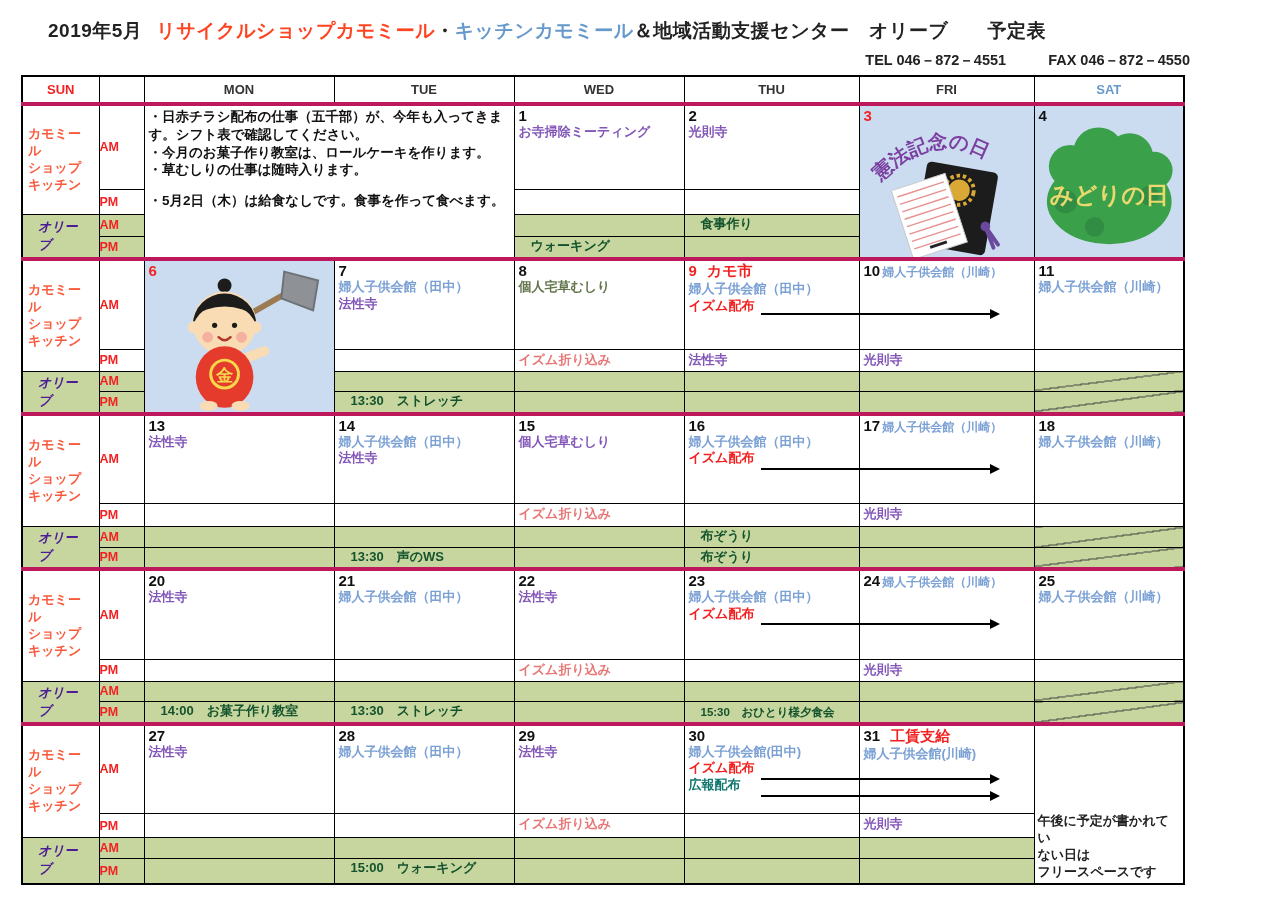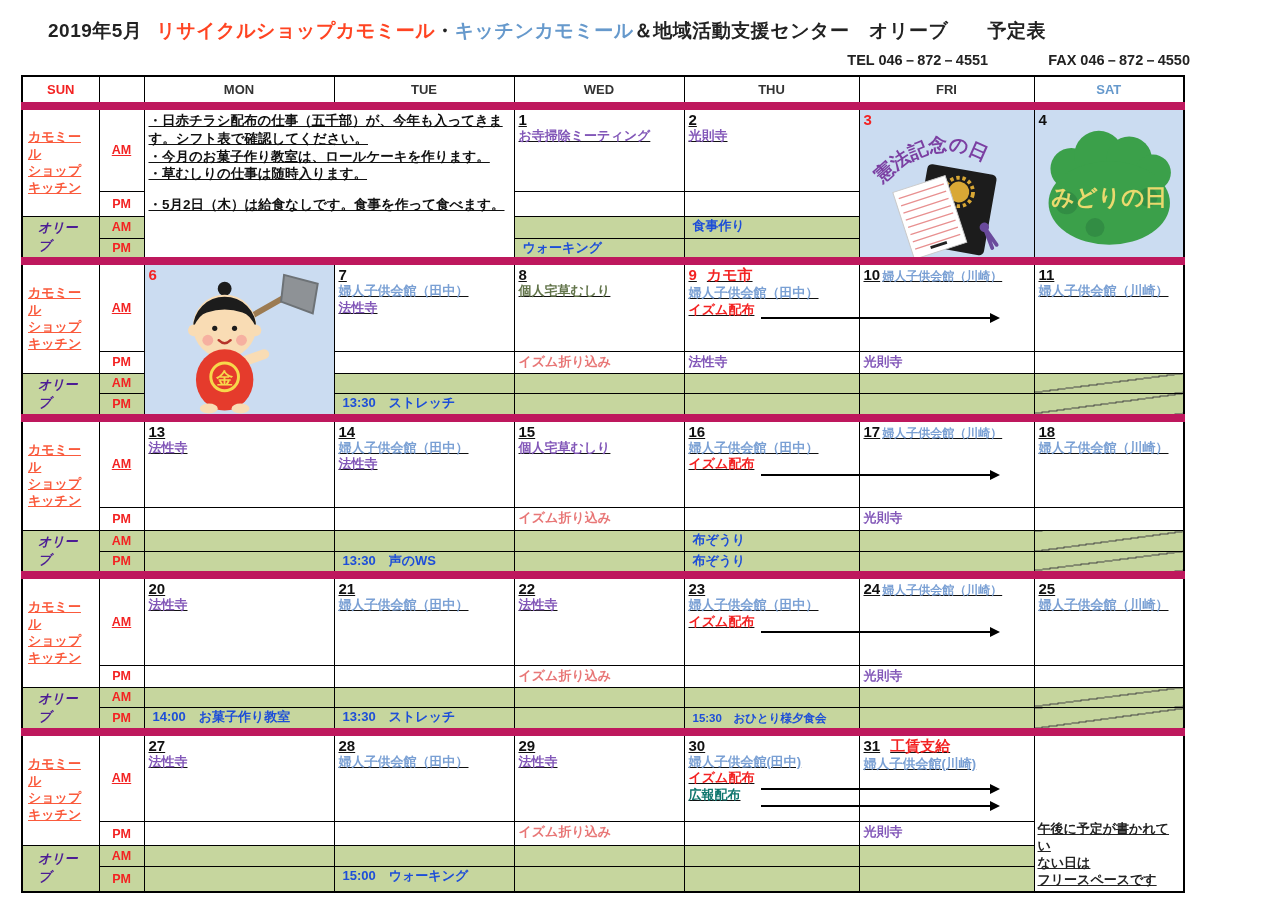--- a/index.html
+++ b/index.html
@@ -5,47 +5,47 @@
   html,body{margin:0;padding:0;}
   body{width:1280px;height:905px;background:#fff;position:relative;
        font-family:"Liberation Sans","DejaVu Sans",sans-serif;font-weight:bold;color:#111;}
   .title{position:absolute;left:48px;top:18px;font-size:19px;letter-spacing:.5px;white-space:nowrap;}
   .t-month{color:#222;margin-right:14px;}
   .t-shop{color:#ff4422;}
   .t-sep{color:#222;}
   .t-kitchen{color:#6699cc;}
   .t-tail{color:#222;}
   .telfax{position:absolute;top:51px;right:90px;font-size:14.5px;color:#222;white-space:nowrap;}
-  .telfax span{margin-left:56px;}
+  .telfax span{margin-left:38px;}
   table{position:absolute;left:21px;top:75px;border-collapse:collapse;table-layout:fixed;}
   td,th{border:1px solid #000;padding:0;vertical-align:top;overflow:visible;}
   table{border:2px solid #000;}
-  tr.wk td{border-top:8px solid #be185d;text-decoration:underline;}
+  tr.wk td{border-top:4px solid #be185d;}
   th{height:25px;vertical-align:middle;text-align:center;font-size:13px;color:#333;border-bottom:1.5px solid #000;}
   th.c-sun{color:#f32222;}
   th.c-sat{color:#6699cc;}
   .lbl-kamo{color:#fa5a3c;font-size:13px;line-height:1.3;vertical-align:middle;padding:6px 5px;white-space:pre-line;}
   .lbl-olive{background:#c6d69e;color:#4c1d95;font-size:13px;vertical-align:middle;padding:2px 15px;font-style:italic;}
-  .ampm{color:#f32222;font-size:12.5px;text-align:center;vertical-align:middle;}
+  .ampm{color:#f32222;font-size:12.5px;vertical-align:middle;}
   .g{background:#c6d69e;}
   .day{position:relative;font-size:13px;padding:1px 4px;}
   .dnum{font-size:15px;color:#111;}
   .dnum.red{color:#f32222;}
   .badge{color:#f32222;font-size:15px;margin-left:10px;}
   .side{font-size:12px;color:#7aa0d4;margin-left:2px;}
   .ev{line-height:1.3;}
   .gap{margin-top:0;}
   .blue{color:#7aa0d4;}
   .purple{color:#8257b8;}
   .red{color:#f32222;}
   .salmon{color:#e87777;}
   .olivetx{color:#62744a;}
   .grntx{color:#0f766e;}
   .pmcell{font-size:13px;padding:2px 4px;line-height:1.25;}
-  .ocell{background:#c6d69e;color:#1d4ed8;font-size:13px;padding:1px 8px;line-height:1.25;}
+  .ocell{background:#c6d69e;color:#14532d;font-size:13px;padding:1px 16px;line-height:1.25;}
   .ocell.sm{font-size:11.5px;padding-top:3px;}
   .slash{background-color:#c6d69e;background-image:linear-gradient(to bottom right,transparent 48.6%,#444 48.6%,#444 51.4%,transparent 51.4%);}
   .notes{background:#fff;font-size:13.5px;line-height:1.32;padding:2px 4px;}
   .notes .n4{margin-top:13px;}
   .imgcell{background:#cbdcf1;position:relative;padding:0;}
   .imgcell .dnum{position:absolute;left:4px;top:1px;z-index:3;}
   .imgcell svg{position:absolute;left:0;top:0;width:100%;height:100%;}
   .arrow{position:absolute;height:2px;background:#000;z-index:5;}
   .arrow::after{content:'';position:absolute;right:-2px;top:-4px;width:0;height:0;
     border-left:10px solid #000;border-top:5px solid transparent;border-bottom:5px solid transparent;}

